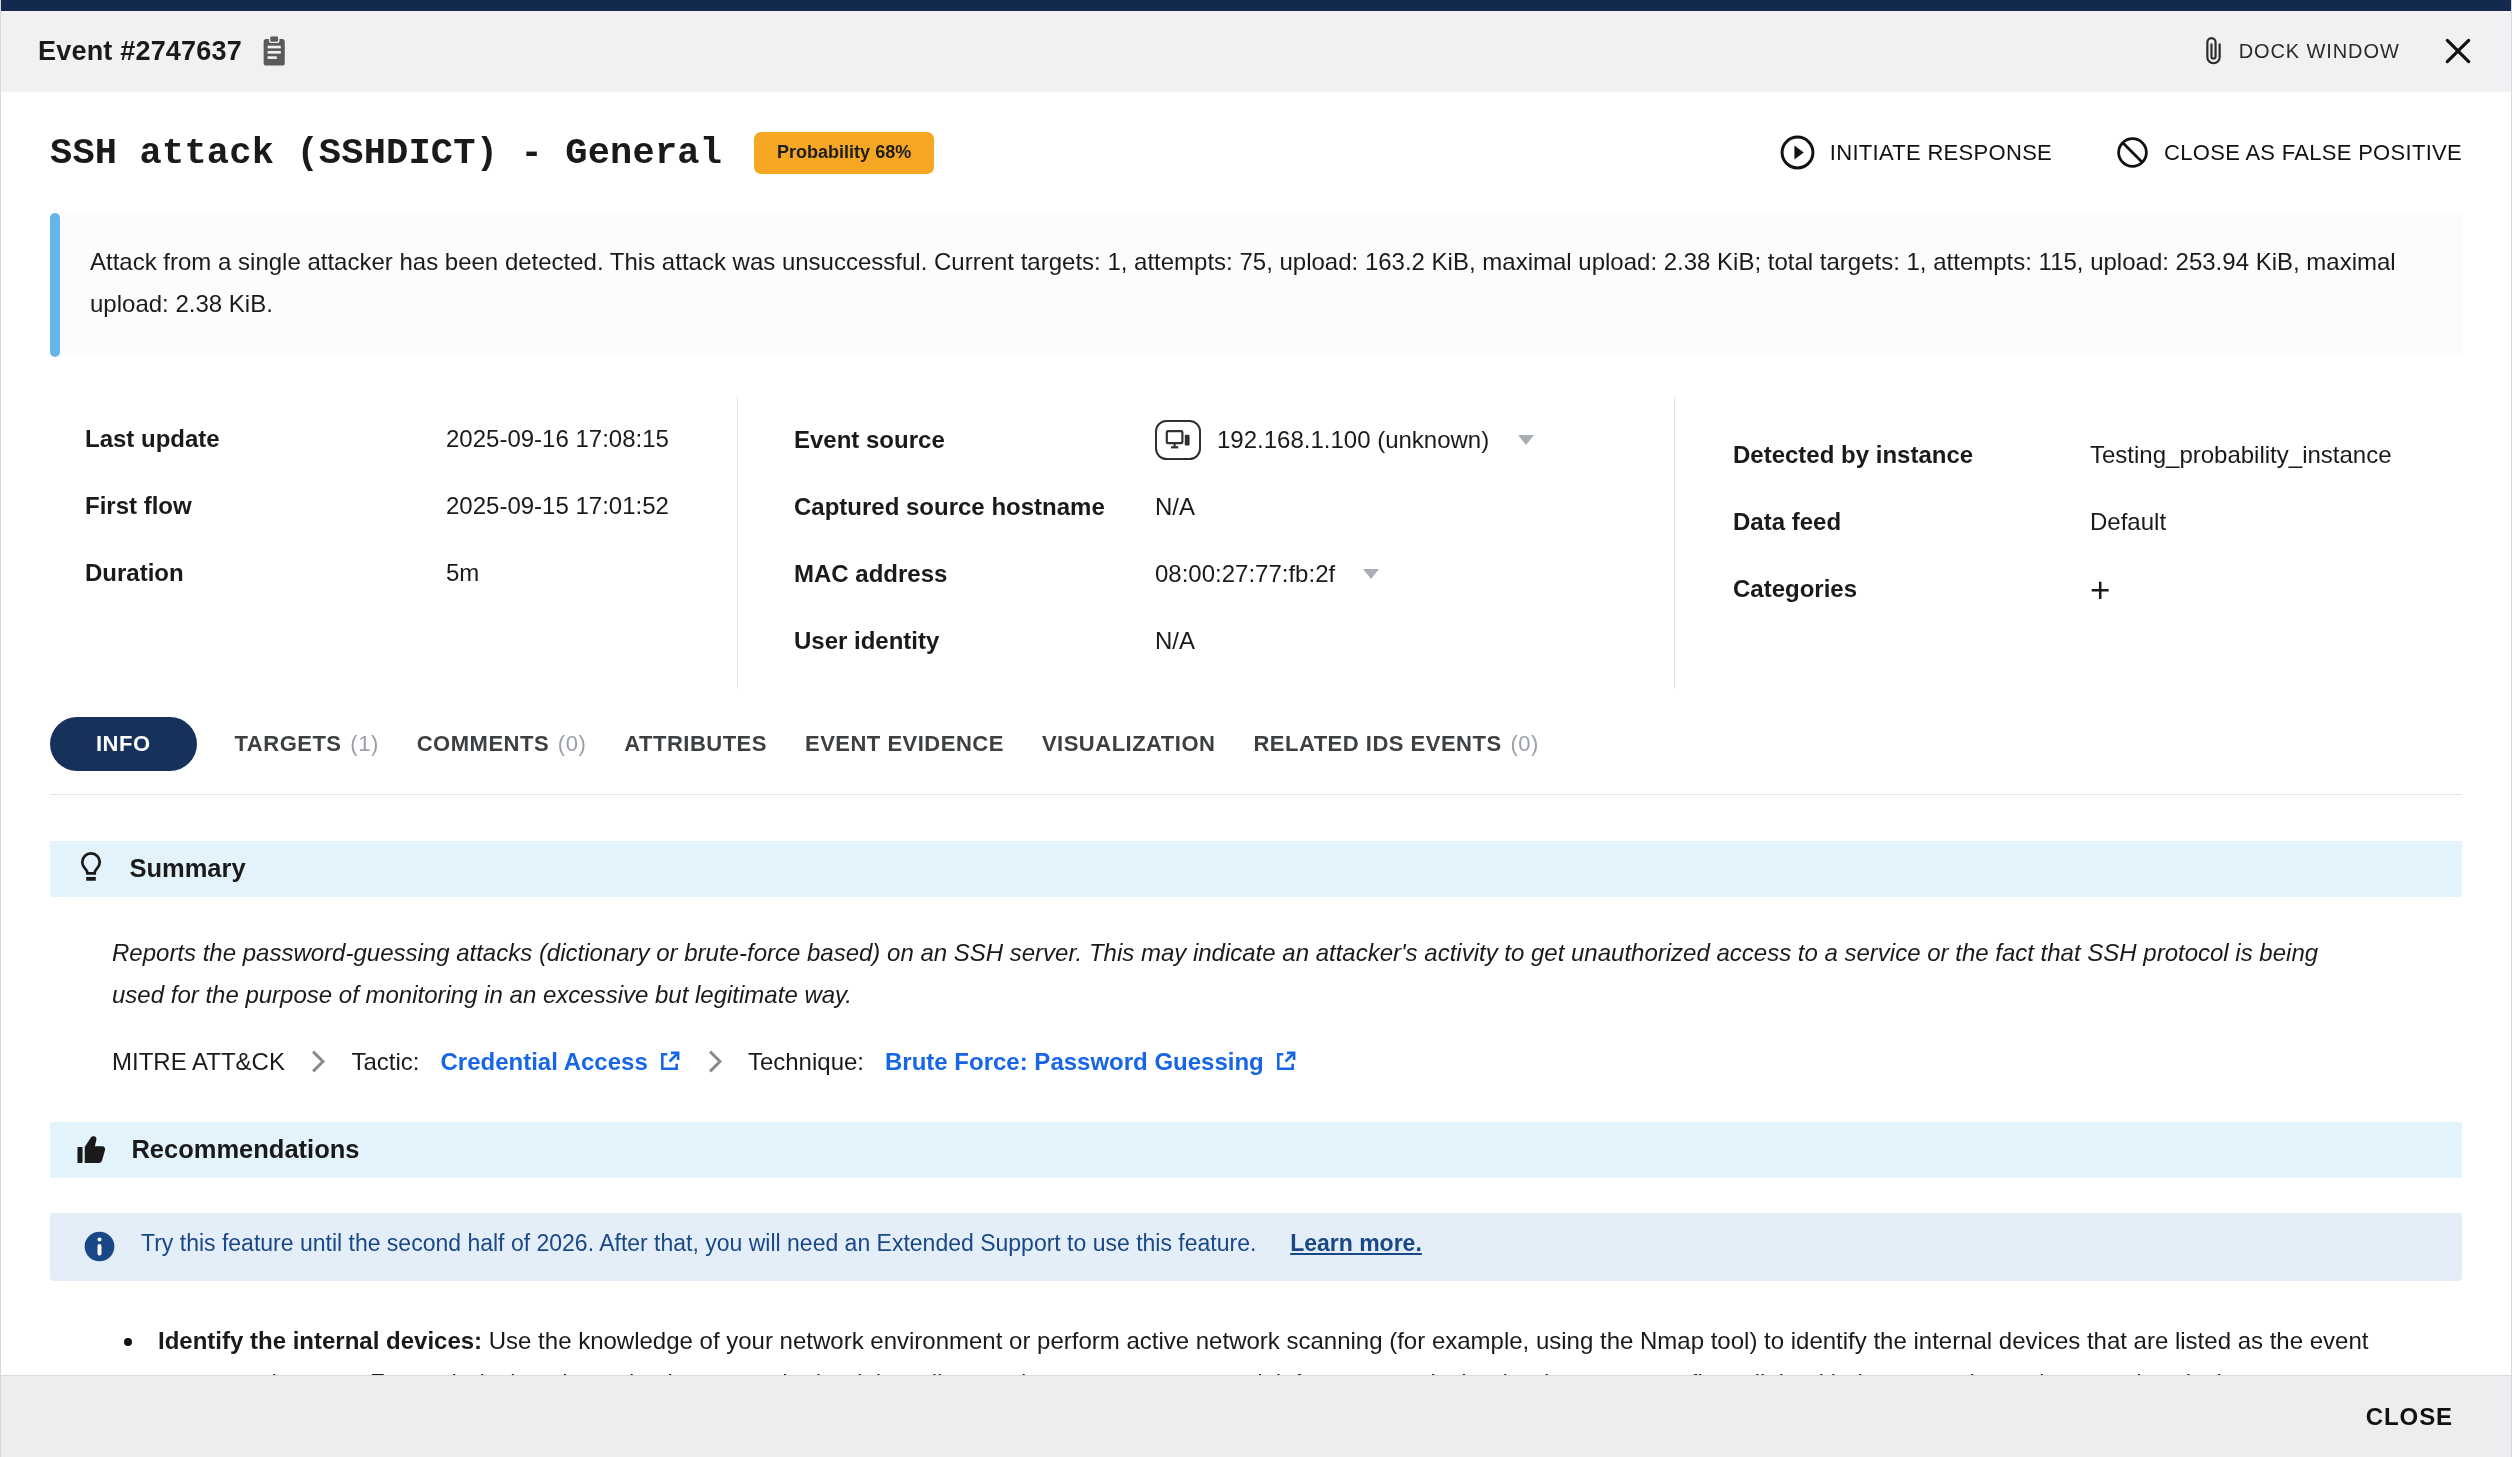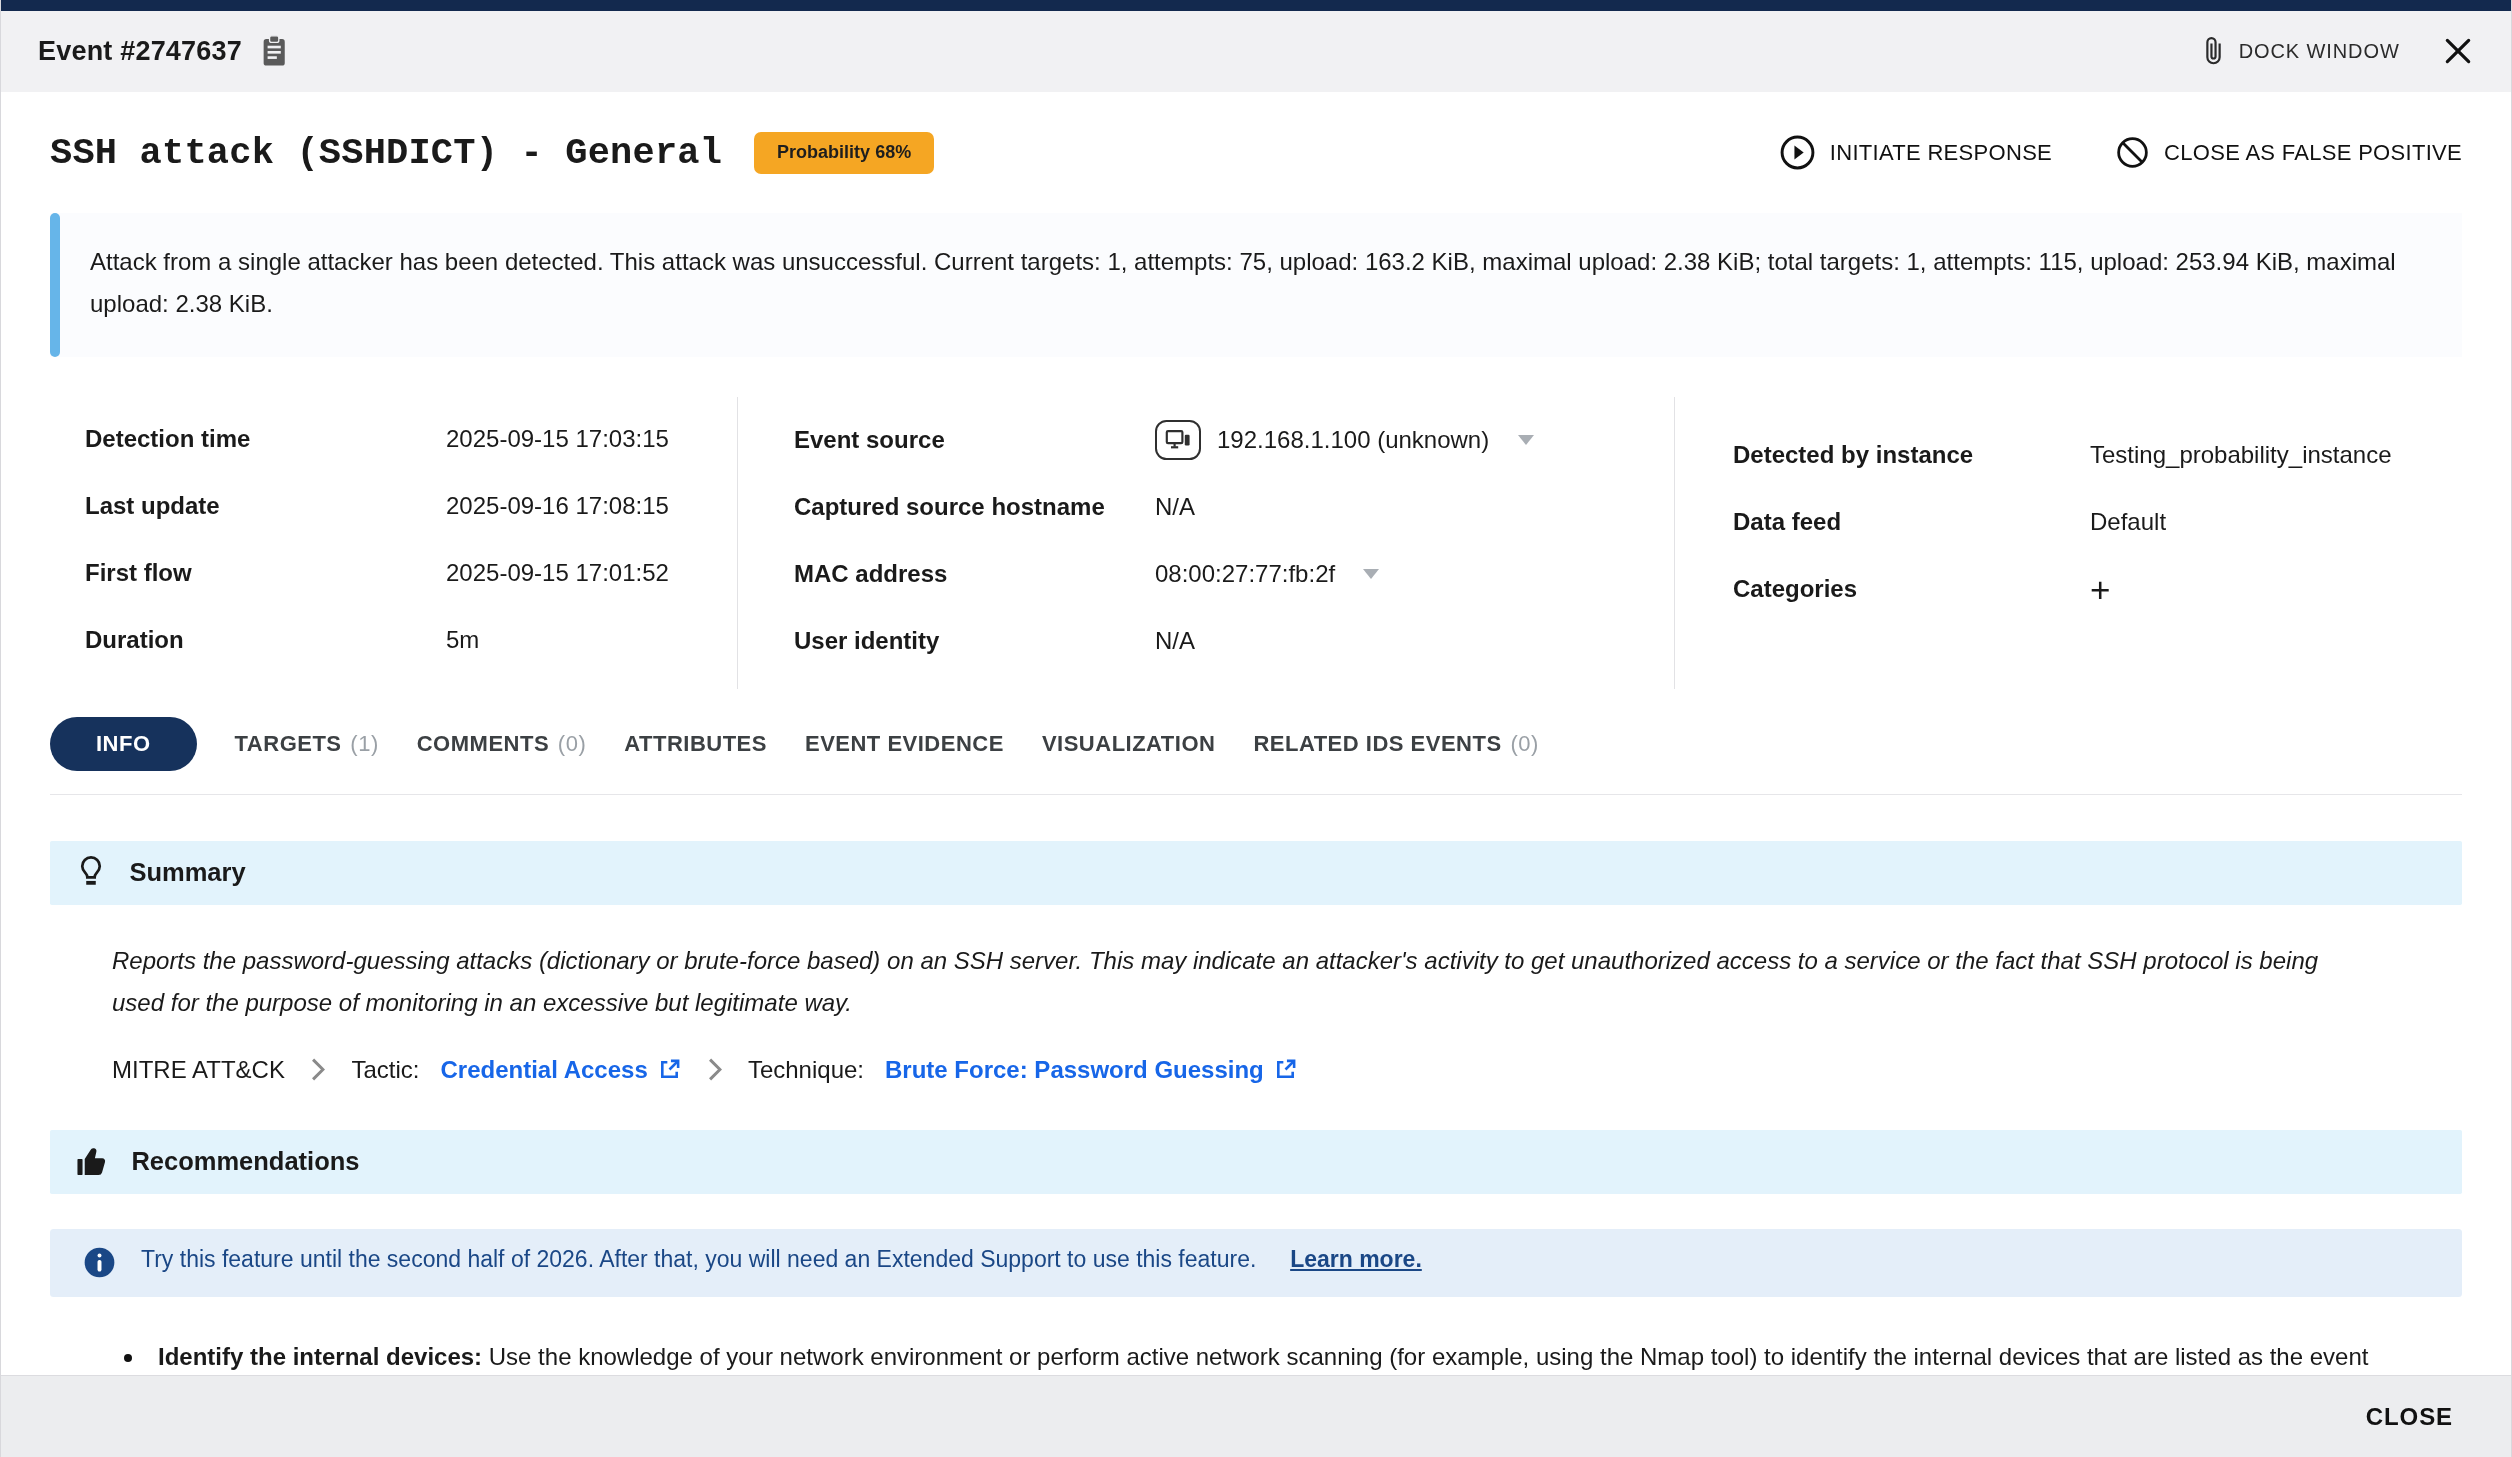--- a/index.html
+++ b/index.html
@@ -71,21 +71,21 @@
   .tab { font-size:22px; font-weight:600; color:#3c4043; letter-spacing:0.5px;
     cursor:pointer; display:flex; gap:8.8px; align-items:center; padding:14px 0; }
   .tab--active {
     background:#16325c; color:#ffffff; border-radius:35px; padding:14px 46px;
   }
   .tab-count { font-weight:400; color:#9aa0a6; }
   .tabs-divider { border:none; border-top:1.8px solid #e6e6e9; margin-top:23px; }
 
   
   .section-header {
-    margin-top:46px; background:#e2f3fc; height:64px; border-radius:1.8px;
+    margin-top:46px; background:#e2f3fc; height:56px; border-radius:1.8px;
     display:flex; align-items:center; gap:23px; padding:0 26.4px;
   }
   .section-heading { font-size:25.5px; font-weight:bold; }
   .summary-text {
     margin:35px 106px 0 62px; font-size:24px; line-height:42px; max-width:2271px;font-style:italic;
   }
   .mitre-row { display:flex; align-items:center; gap:21px; margin:32px 0 0 62px; font-size:24px; }
   .mitre-link { color:#1766e8; font-weight:bold; text-decoration:none; display:inline-flex; align-items:center; gap:10.6px; cursor:pointer; }
   .mitre-sep { display:flex; align-items:center; margin:0 5.3px; }
 
@@ -175,24 +175,20 @@
     </div>
   </div>
 
   <div class="alert-box">
     <span>Attack from a single attacker has been detected. This attack was unsuccessful. Current targets: 1, attempts: 75, upload: 163.2 KiB, maximal upload: 2.38 KiB; total targets: 1, attempts: 115, upload: 253.94 KiB, maximal upload: 2.38 KiB.</span>
   </div>
 
   <div class="details">
     <div class="details-col c1">
       <div class="detail-row">
-        <span class="detail-label">Detection time</span>
-        <span class="detail-value">2025-09-15 17:03:15</span>
-      </div>
-      <div class="detail-row">
         <span class="detail-label">Last update</span>
         <span class="detail-value">2025-09-16 17:08:15</span>
       </div>
       <div class="detail-row">
         <span class="detail-label">First flow</span>
         <span class="detail-value">2025-09-15 17:01:52</span>
       </div>
       <div class="detail-row">
         <span class="detail-label">Duration</span>
         <span class="detail-value">5m</span>

